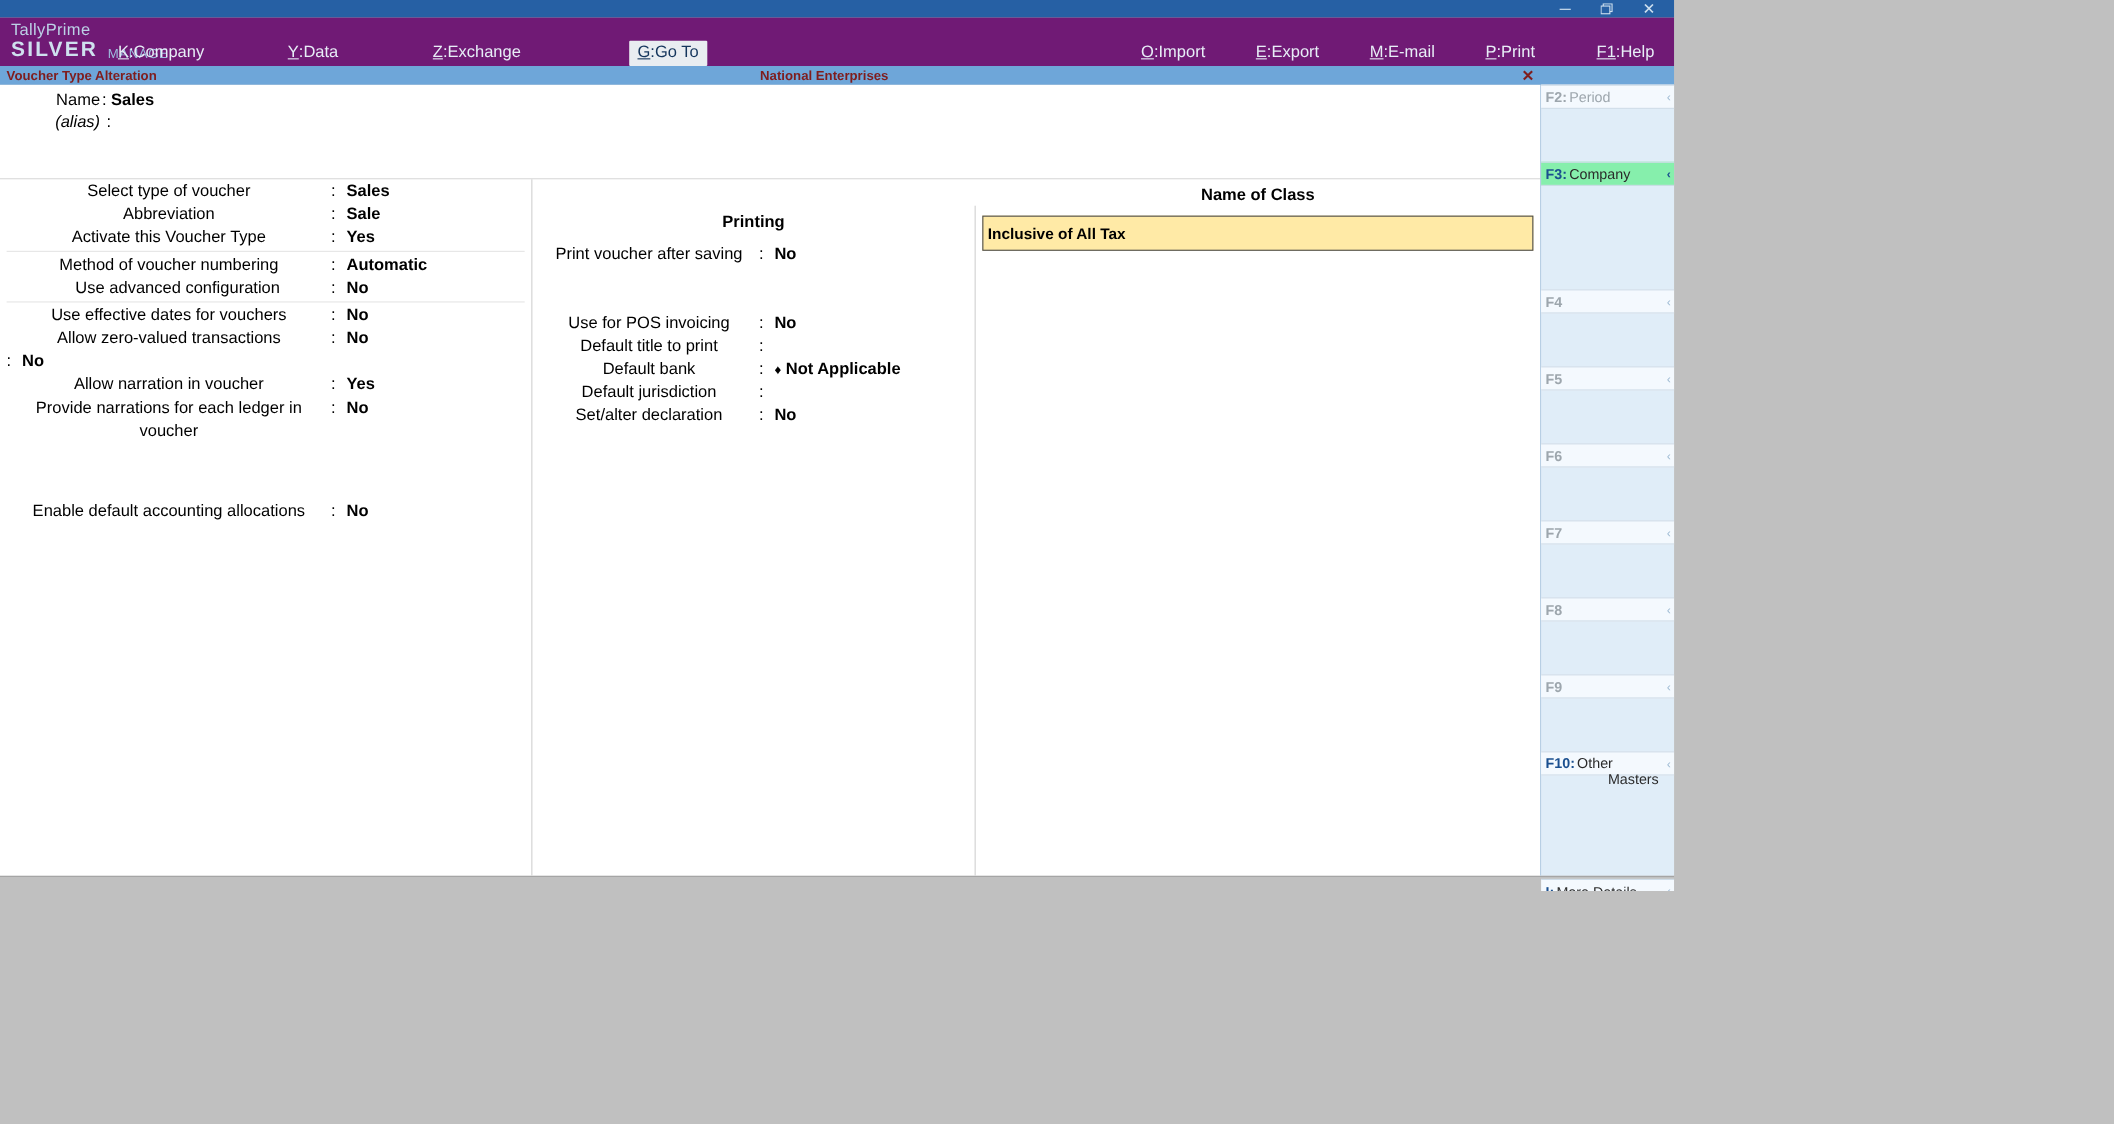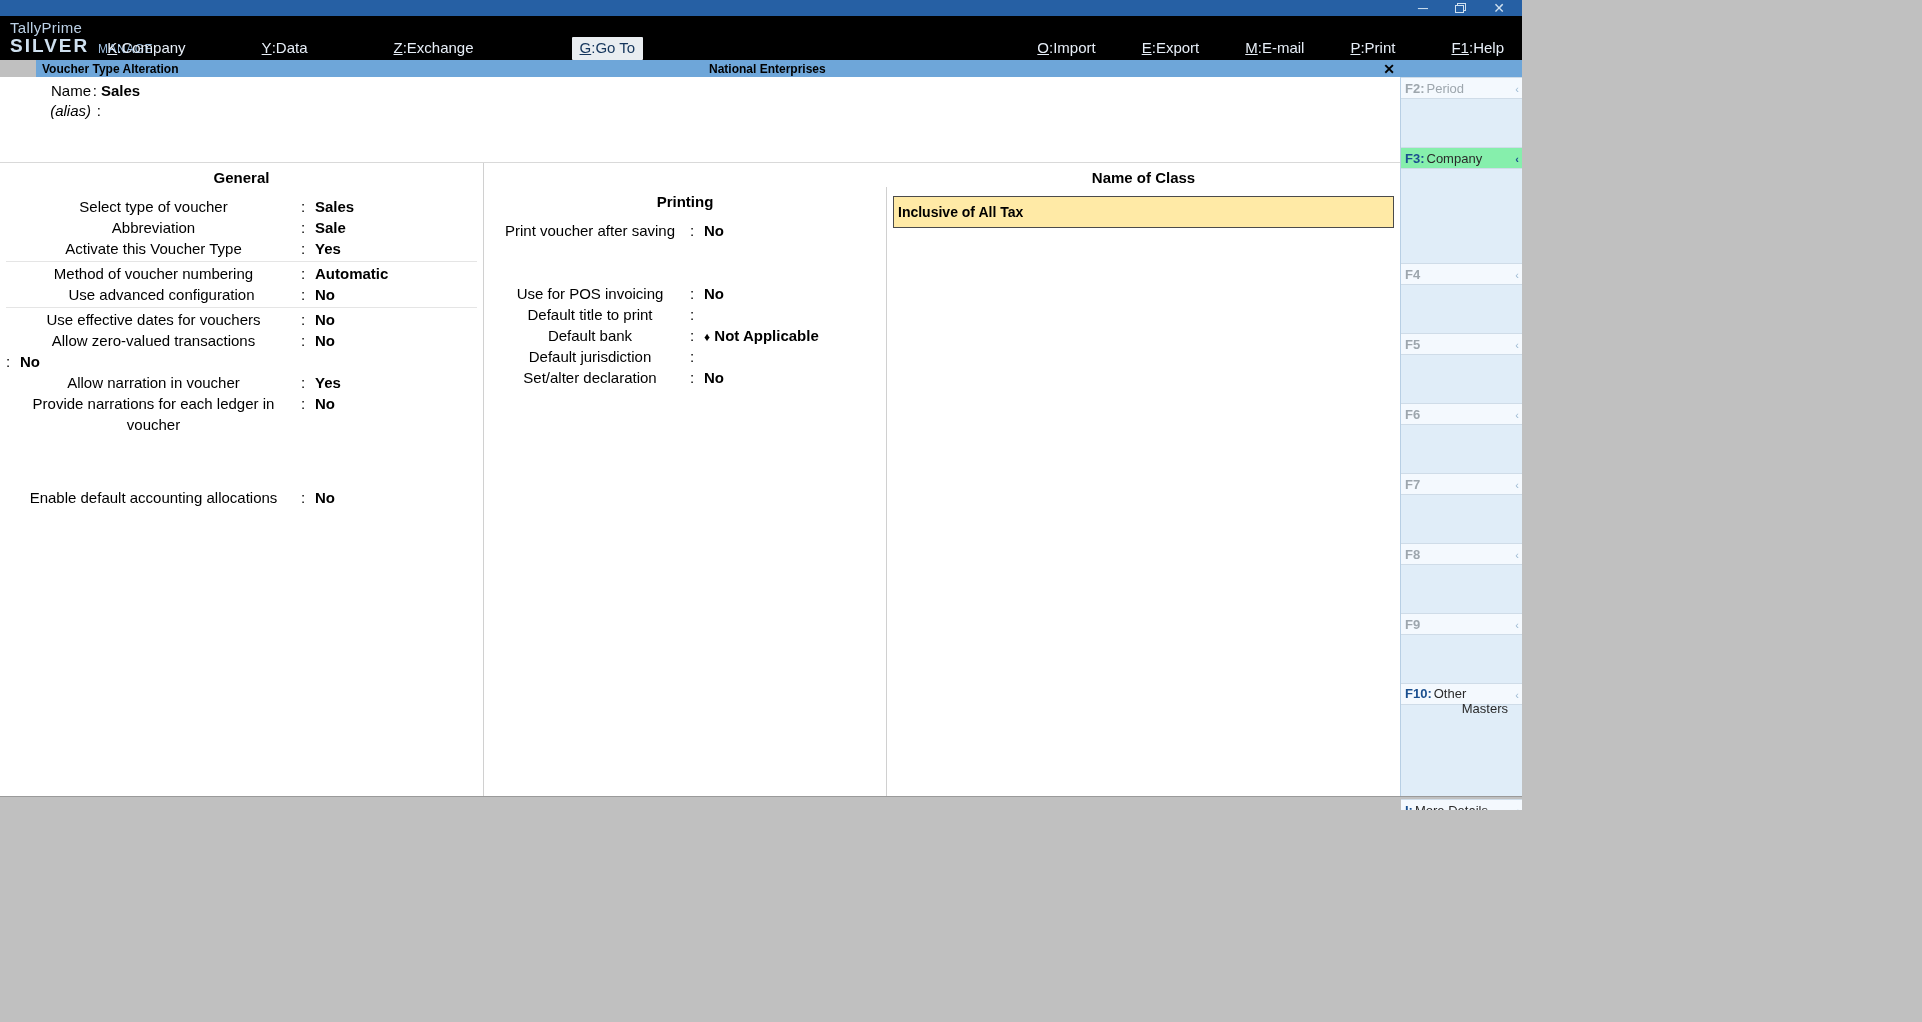--- a/index.html
+++ b/index.html
@@ -23,21 +23,21 @@
     width: 38px;
     height: 16px;
     display: flex;
     align-items: center;
     justify-content: center;
     color: #cfe0ef;
     font-size: 14px;
   }
 
   .appbar {
-    background: #000000;
+    background: #701a75;
     display: flex;
     align-items: center;
     height: 44px;
     color: #dfe9f4;
     font-size: 14px;
   }
   .brand {
     padding: 2px 10px 2px 10px;
     line-height: 1.05;
   }
@@ -80,25 +80,24 @@
     border-radius: 1px;
   }
   .menu-item.active .uline { color: #14355c; }
   .menu-spacer { flex: 1; }
 
   .bluebar {
     background: #6ea6d9;
     height: 17px;
     display: flex;
     align-items: center;
-    color: #000000;
+    color: #7f1d1d;
     font-size: 12px;
     font-weight: 700;
     position: relative;
-    margin-left: 36px;
   }
   .bluebar .left { padding-left: 6px; }
   .bluebar .center { position: absolute; left: 50%; transform: translateX(-60%); }
   .bluebar .x {
     position: absolute;
     right: 124px;
     font-weight: 700;
     font-size: 14px;
     padding: 0 3px;
     cursor: pointer;
@@ -286,21 +285,20 @@
       <div class="hf-row">
         <div class="hf-label alias">(alias)</div>
         <div class="hf-colon">:</div>
         <div class="hf-value"></div>
       </div>
     </div>
 
     <div class="columns">
 
       <div class="col col-general">
-        <h3>General</h3>
 
         <div class="field-row">
           <div class="fl">Select type of voucher</div>
           <div class="fc">:&nbsp;</div>
           <div class="fv">Sales</div>
         </div>
         <div class="field-row">
           <div class="fl">Abbreviation</div>
           <div class="fc">:&nbsp;</div>
           <div class="fv">Sale</div>

